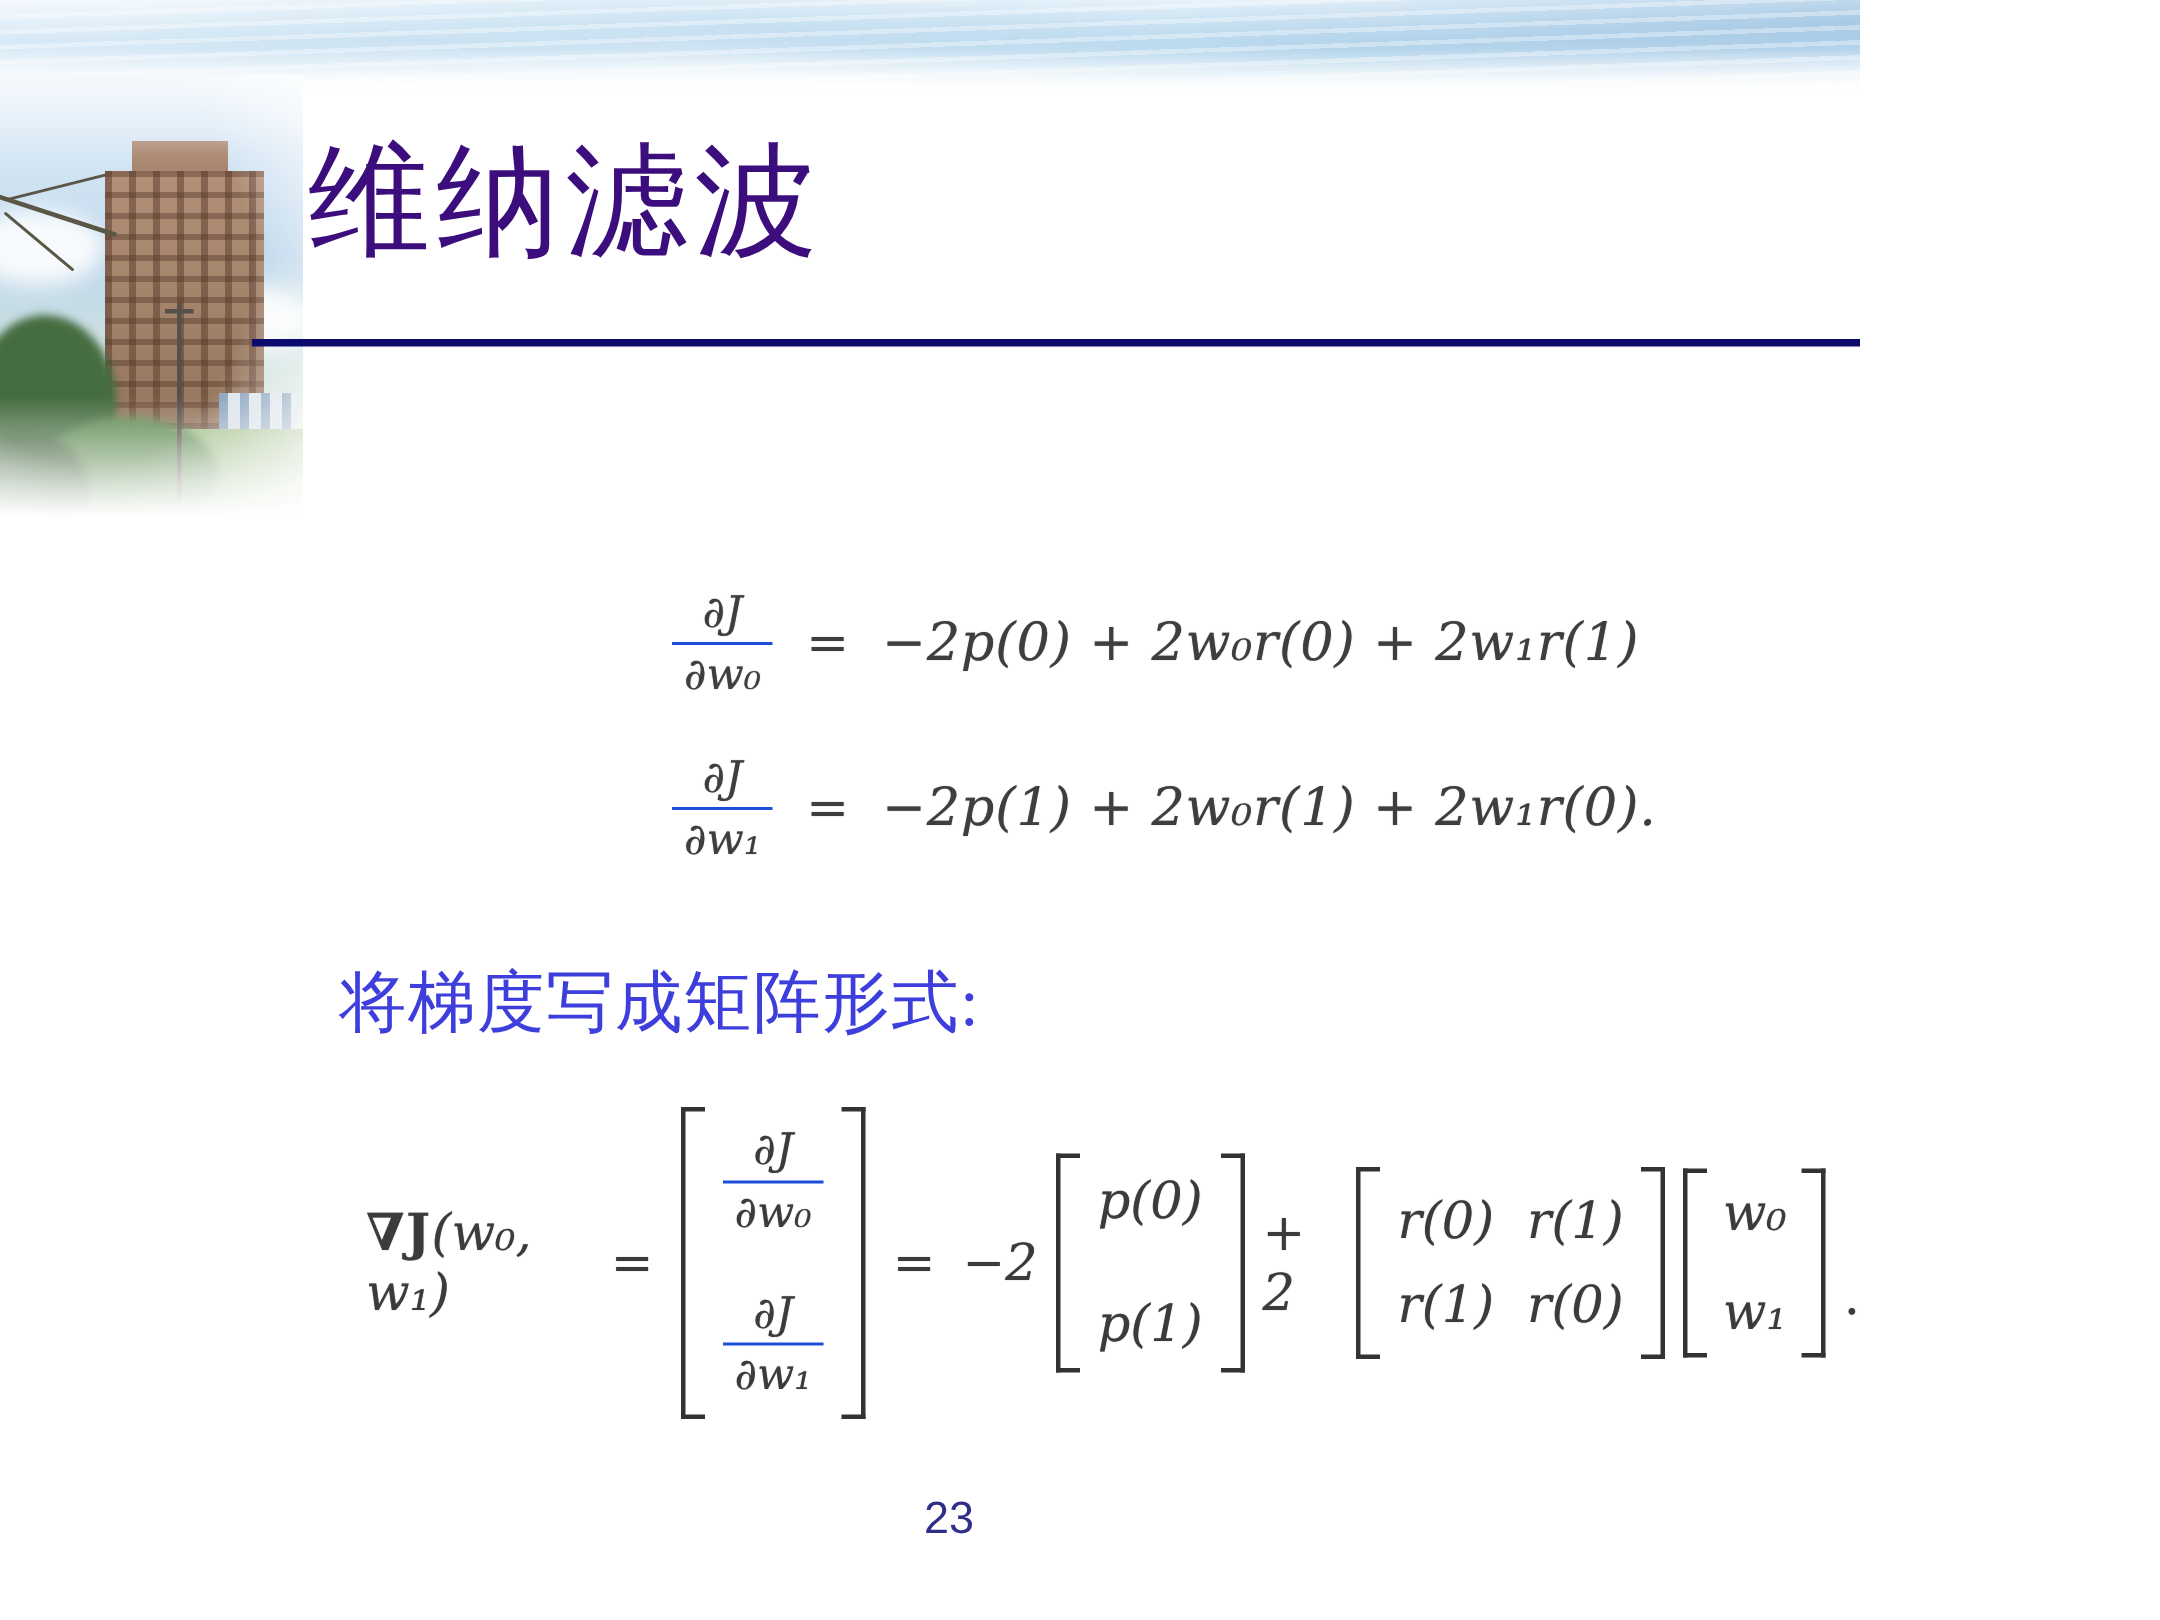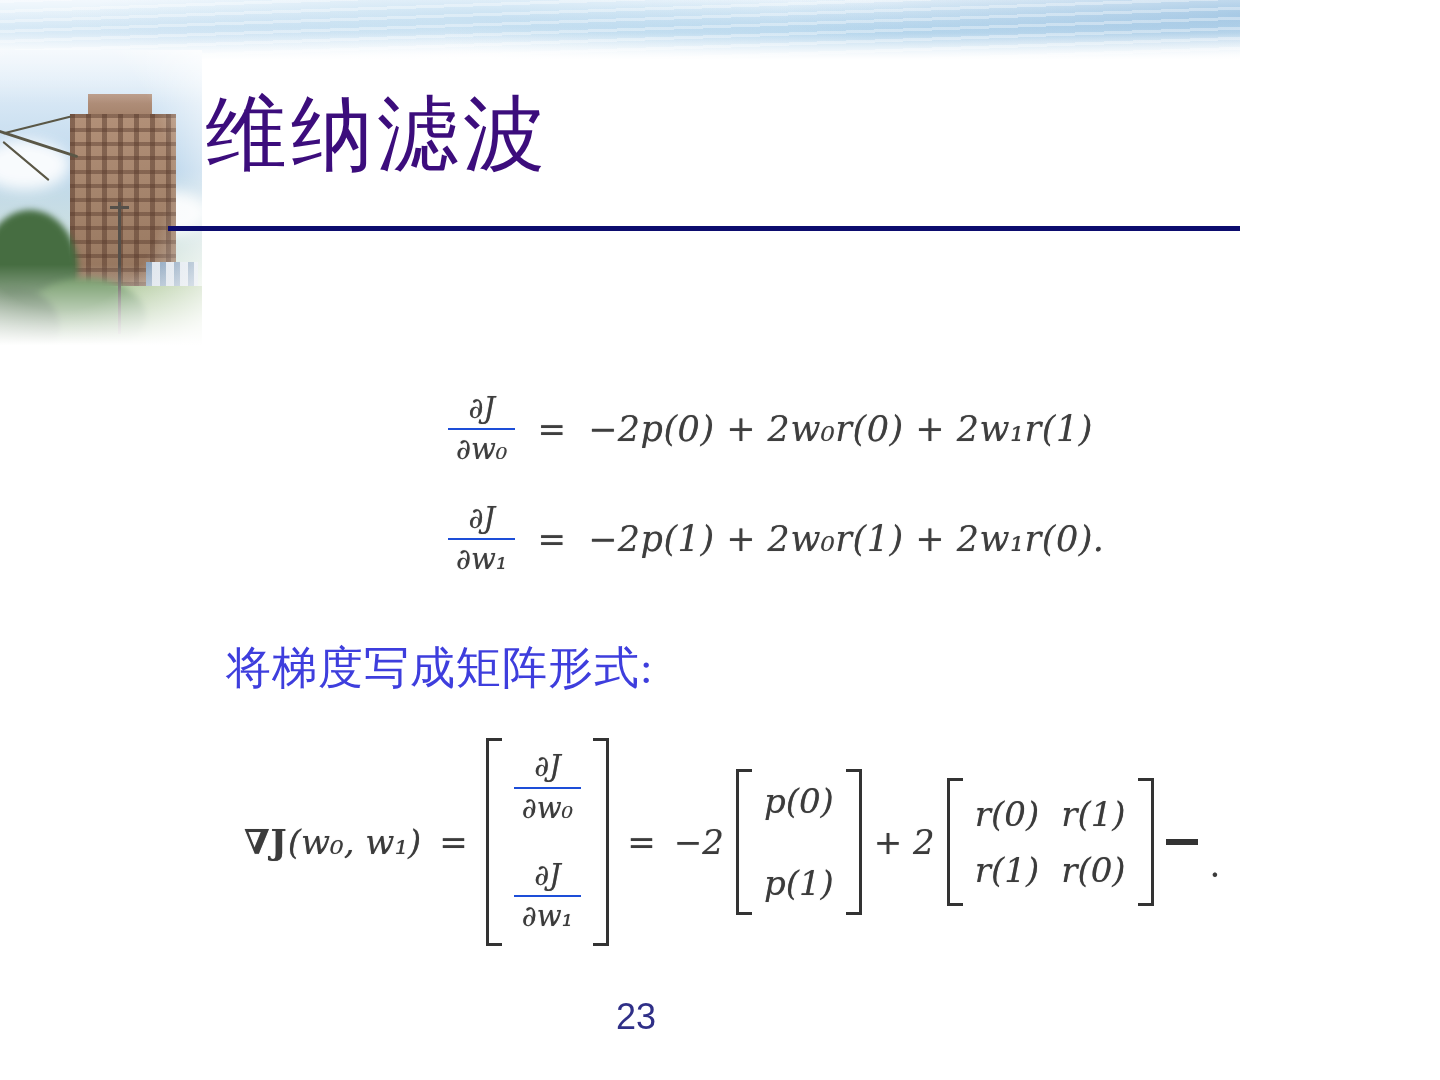--- a/index.html
+++ b/index.html
@@ -88,21 +88,21 @@
   .mat{display:flex;align-items:stretch;align-self:center;}
   .vcol{display:flex;flex-direction:column;justify-content:center;align-items:center;padding:12px 12px;}
   .gradcol{gap:34px;}
   .pcol{gap:42px;}
   .wcol{gap:26px;padding:10px 10px;}
   .rgrid{display:grid;grid-template-columns:auto auto;gap:16px 22px;padding:16px 12px;align-self:center;}
   .coef{font-size:34px;}
   .period{align-self:center;margin-top:46px;font-style:normal;}
 
   
-  .page-number{position:absolute;left:616px;top:996px;font-size:36px;
+  .page-number{position:absolute;left:616px;top:996px;font-size:30px;
     font-family:"Liberation Sans",sans-serif;font-style:normal;}
 </style>
 </head>
 <body>
 
 <div class="slide">
 
   <div class="sky-banner"></div>
 
   <div class="photo">
@@ -187,20 +187,24 @@
         <span>r(0)</span>
         <span>r(1)</span>
         <span>r(1)</span>
         <span>r(0)</span>
       </span>
       <span class="brk r"></span>
     </span>
 
     <span class="mat">
       <span class="brk l"></span>
+      <span class="vcol wcol">
+        <span>w₀</span>
+        <span>w₁</span>
+      </span>
       <span class="brk r"></span>
     </span>
 
     <span class="period">.</span>
   </div>
 
   <div class="page-number" style="color: rgb(47, 47, 135);">23</div>
 
 </div>
 

